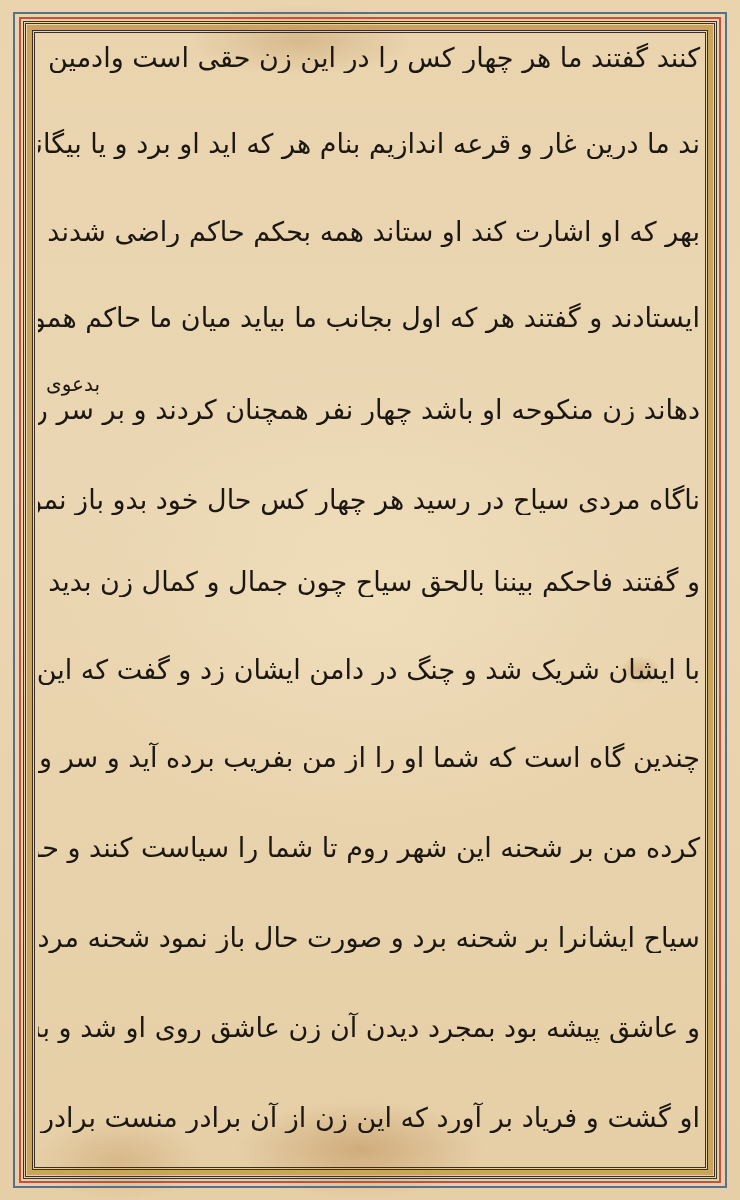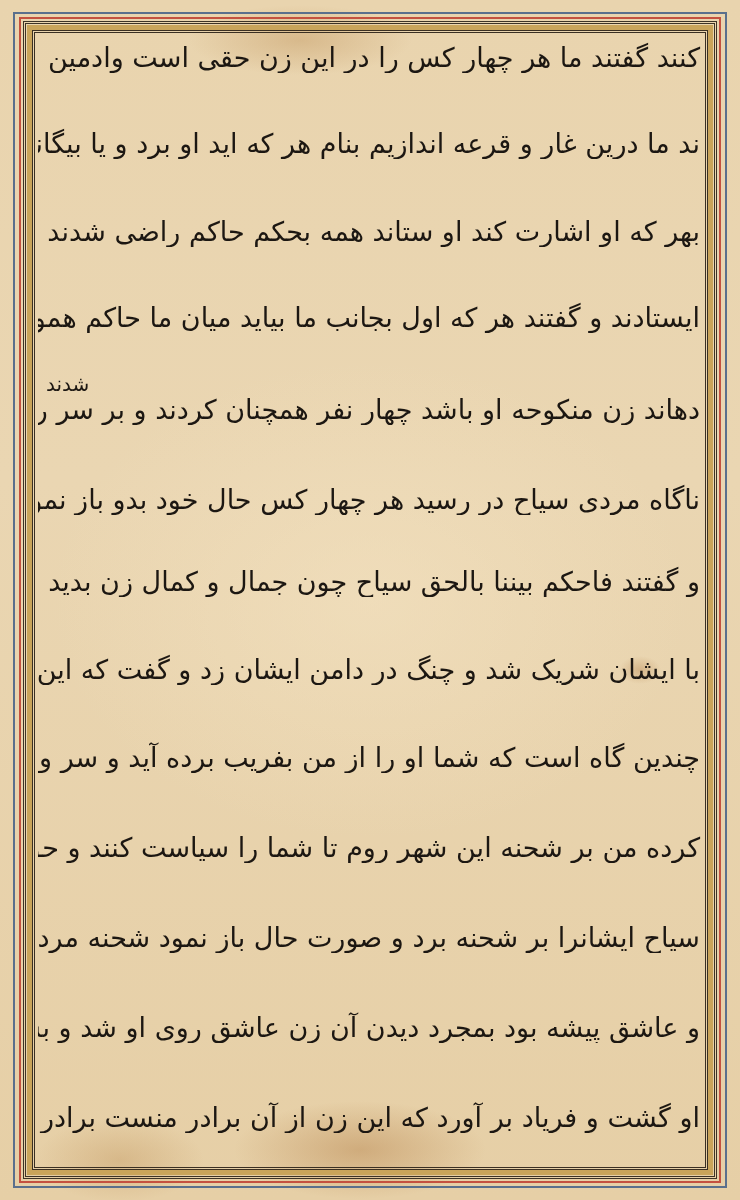--- a/index.html
+++ b/index.html
@@ -66,14 +66,14 @@
   <div class="line" style="top:268px">ایستادند و گفتند هر که اول بجانب ما بیاید میان ما حاکم همو باشند و هر کرا او</div>
   <div class="line" style="top:360px">دهاند زن منکوحه او باشد چهار نفر همچنان کردند و بر سر راه ایستاده</div>
   <div class="line" style="top:450px">ناگاه مردی سیاح در رسید هر چهار کس حال خود بدو باز نمودند</div>
   <div class="line" style="top:532px">و گفتند فاحکم بیننا بالحق سیاح چون جمال و کمال زن بدید و بدعوی</div>
   <div class="line" style="top:620px">با ایشان شریک شد و چنگ در دامن ایشان زد و گفت که این زن منکوحه منست</div>
   <div class="line" style="top:708px">چندین گاه است که شما او را از من بفریب برده آید و سر و بر از من جدا</div>
   <div class="line" style="top:798px">کرده من بر شحنه این شهر روم تا شما را سیاست کنند و حق بمستحق رساند</div>
   <div class="line" style="top:888px">سیاح ایشانرا بر شحنه برد و صورت حال باز نمود شحنه مردی هوسناک</div>
   <div class="line" style="top:978px">و عاشق پیشه بود بمجرد دیدن آن زن عاشق روی او شد و بسته موی</div>
   <div class="line" style="top:1068px">او گشت و فریاد بر آورد که این زن از آن برادر منست برادر من از دیهی بدیهی</div>
-  <div class="interlinear">شدند</div>
+  <div class="interlinear">بدعوی</div>
 </div>
 
 </body></html>

